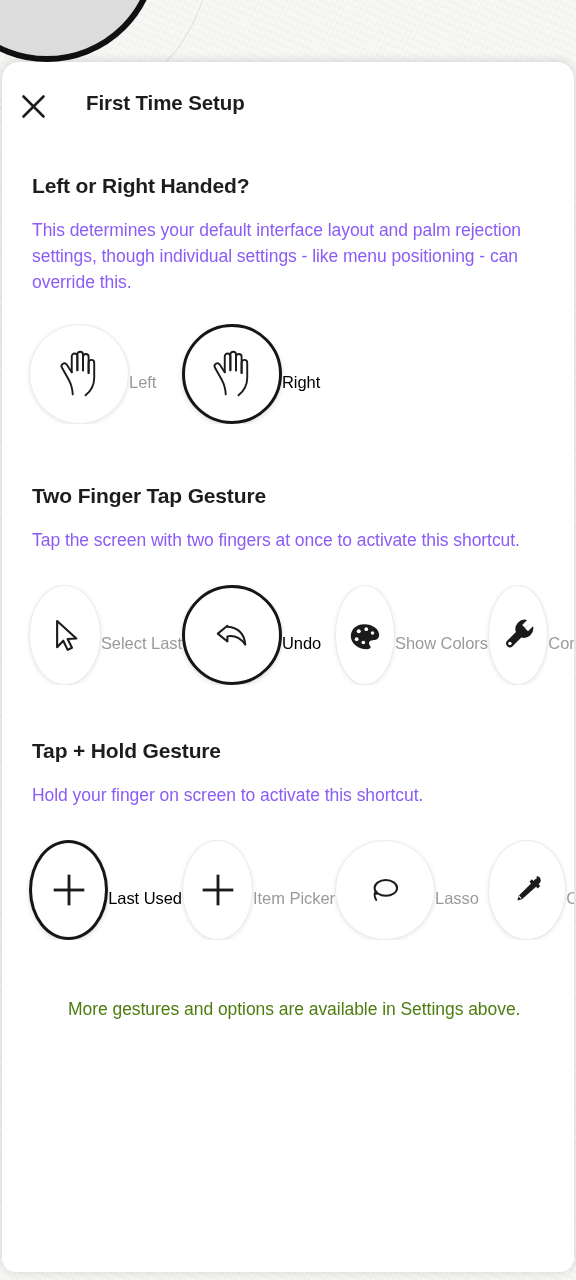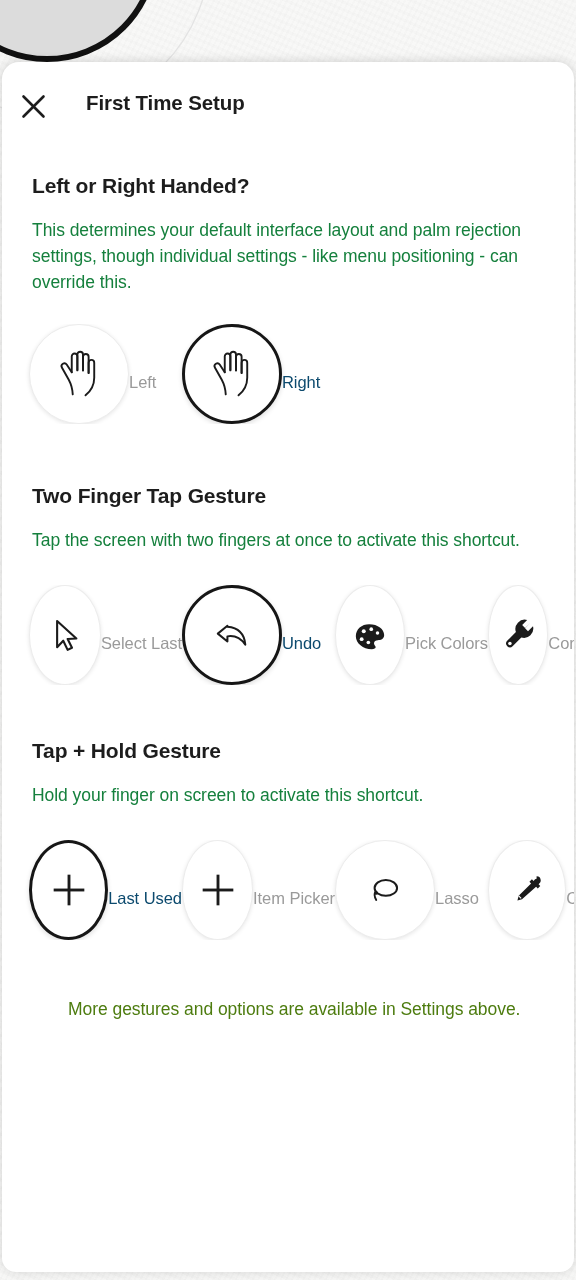--- a/index.html
+++ b/index.html
@@ -94,21 +94,21 @@
   .section-title {
     font-size: 21px;
     font-weight: bold;
     color: #1d1d1d;
     letter-spacing: -0.15px;
     padding: 0 30px;
   }
   .section-desc {
     font-size: 17.5px;
     line-height: 26px;
-    color: #15803d;
+    color: #8b5cf6;
     padding: 0 30px;
     margin-top: 19px;
     letter-spacing: -0.05px;
   }
 
   
   .option-row {
     display: flex;
     padding-left: 27px;
     margin-top: 26px;
@@ -137,21 +137,21 @@
     border: 3.2px solid #161616;
     box-shadow: 0 2px 5px rgba(0,0,0,0.13);
   }
   .option-label {
     margin-top: 16px;
     font-size: 16.5px;
     color: #9a9a9a;
     white-space: nowrap;
     letter-spacing: -0.05px;
   }
-  .option.selected .option-label { color: #0c4a6e; }
+  .option.selected .option-label { color: #000000; }
 
   
   #footer-note {
     margin-top: 56px;
     padding: 0 34px 0 66px;
     font-size: 17.5px;
     line-height: 26px;
     color: #4d7c0f;
     letter-spacing: -0.05px;
   }
@@ -259,21 +259,21 @@
           <div class="option-circle">
             <svg width="40" height="40" viewBox="0 0 48 48">
               <path d="M23 11 C33.5 11 41 17 41 24 c0 5 -4.5 6.2 -7.6 6.2 c-2.6 0 -4.6 1.4 -4.6 3.6 c0 2.4 2 3 2 4.6 c0 1.6 -1.8 2.6 -4.6 2.6 C15.5 41 7 34 7 25.5 C7 16.8 14 11 23 11 z" fill="#1b1b1b"></path>
               <circle cx="16.5" cy="19.5" r="2.4" fill="#fff"></circle>
               <circle cx="25.5" cy="17" r="2.2" fill="#fff"></circle>
               <circle cx="33" cy="21.5" r="2.1" fill="#fff"></circle>
               <circle cx="14" cy="29" r="2.3" fill="#fff"></circle>
               <circle cx="22" cy="33" r="2.2" fill="#fff"></circle>
             </svg>
           </div>
-          <span class="option-label">Pick Colors</span>
+          <span class="option-label">Show Colors</span>
         </div>
 
         <div class="option">
           <div class="option-circle">
             <svg width="40" height="40" viewBox="0 0 48 48">
               <path d="M38.5 9.5 l-6 6 l-3.5 -3.5 l6 -6 A11.2 11.2 0 0 0 21.5 20.5 L11 31 a4.6 4.6 0 0 0 6.5 6.5 L28 27 A11.2 11.2 0 0 0 42 13.5 l-6 6 l-3.5 -3.5 z" fill="#1b1b1b"></path>
               <circle cx="14.3" cy="34.2" r="2.1" fill="#fff"></circle>
             </svg>
           </div>
           <span class="option-label">Configure To</span>

